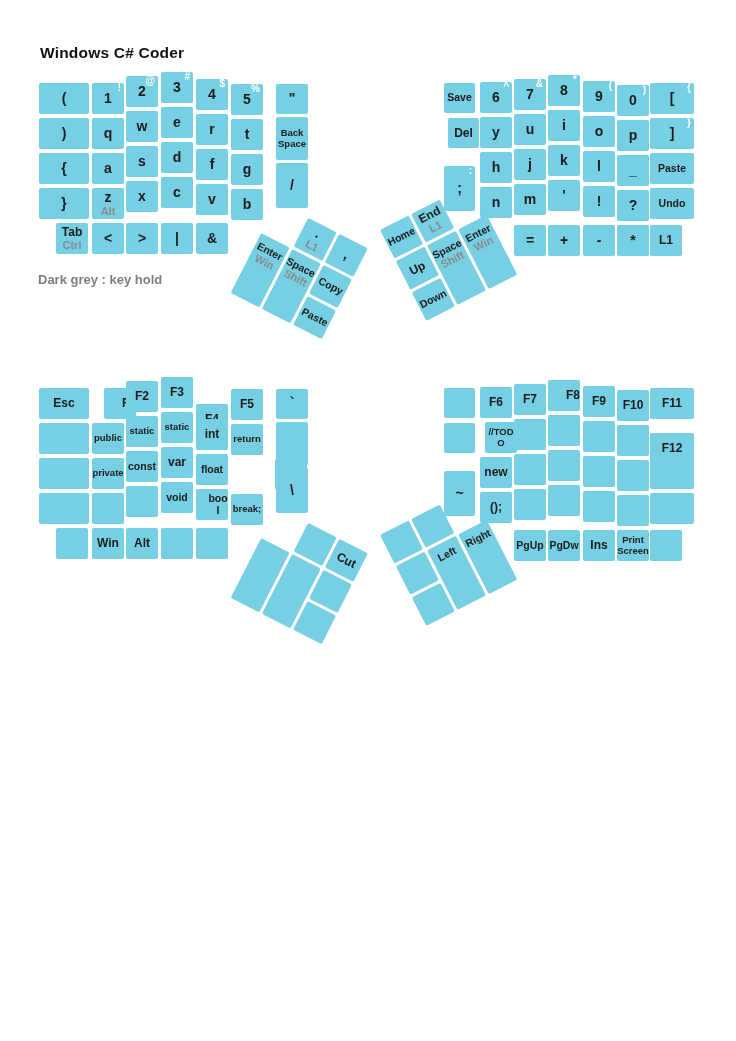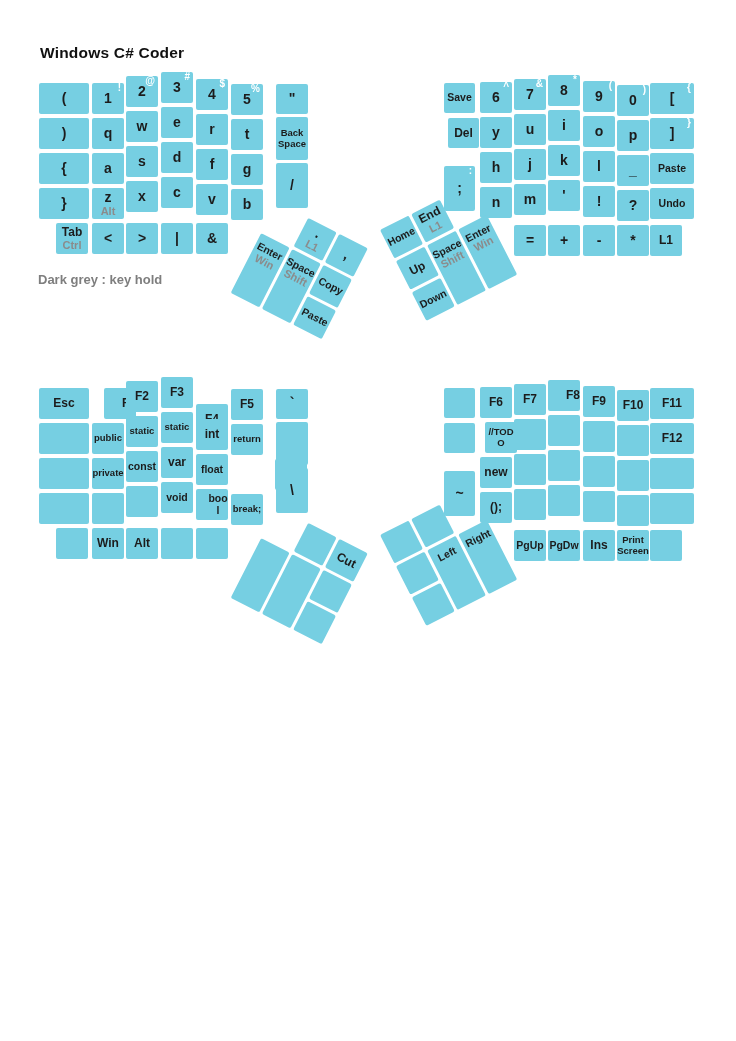--- a/index.html
+++ b/index.html
@@ -424,21 +424,21 @@
         </div>
         <div class="key" style="left: 617px; top: 425px; width: 32px; height: 31px;"></div>
         <div class="key" style="left: 617px; top: 460px; width: 32px; height: 31px;"></div>
         <div class="key" style="left: 617px; top: 495px; width: 32px; height: 31px;"></div>
         <div class="key" style="left: 617px; top: 530px; width: 32px; height: 31px;">
           <span class="tap fs4">Print Screen</span>
         </div>
         <div class="key" style="left: 650px; top: 388px; width: 44px; height: 31px;">
           <span class="tap fs2">F11</span>
         </div>
-        <div class="key" style="left: 650px; top: 423px; width: 44px; height: 31px; align-items: center;">
+        <div class="key" style="left: 650px; top: 433px; width: 44px; height: 31px; align-items: center;">
           <span class="tap fs2">F12</span>
         </div>
         <div class="key" style="left: 650px; top: 458px; width: 44px; height: 31px;"></div>
         <div class="key" style="left: 650px; top: 493px; width: 44px; height: 31px;"></div>
         <div class="key" style="left: 650px; top: 530px; width: 32px; height: 31px;"></div>
         <div class="thumb-cluster" style="left: 380px; top: 535px; transform: rotate(-27deg);">
           <div class="key" style="left: 0px; top: 0px; width: 32px; height: 32px;"></div>
           <div class="key" style="left: 35px; top: 0px; width: 32px; height: 32px;"></div>
           <div class="key" style="left: 0px; top: 35px; width: 32px; height: 32px;"></div>
           <div class="key" style="left: 0px; top: 70px; width: 32px; height: 32px;"></div>

